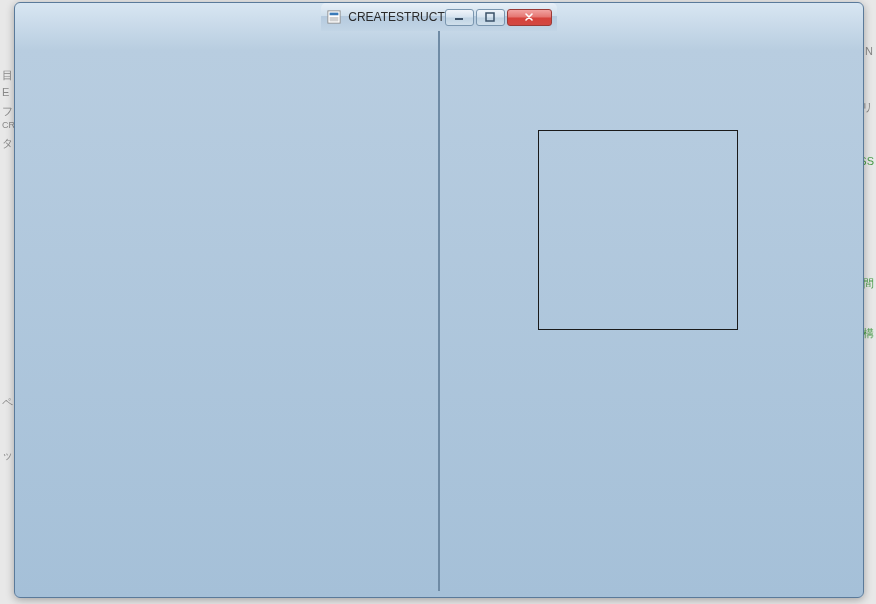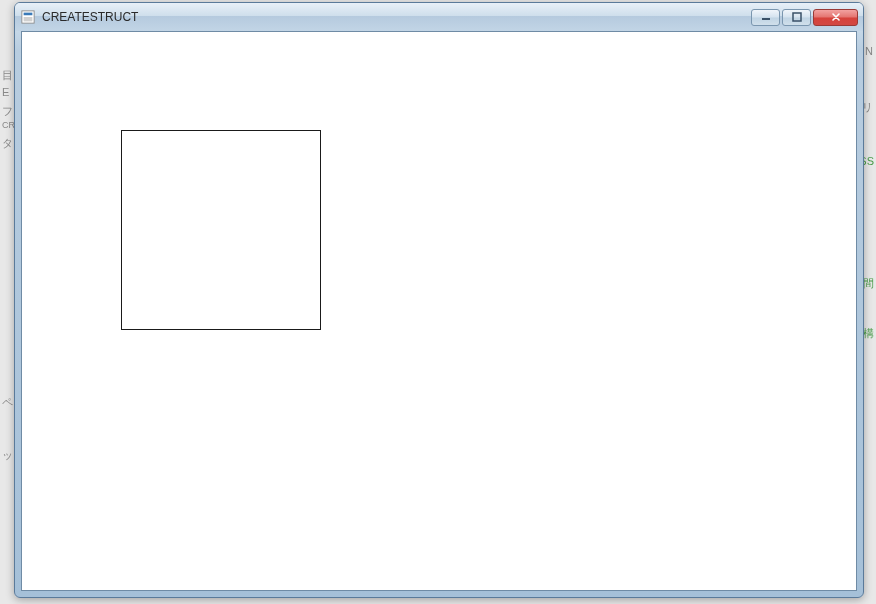--- a/index.html
+++ b/index.html
@@ -34,20 +34,21 @@
       top: 2px;
       left: 14px;
       width: 850px;
       height: 596px;
       background: linear-gradient(to bottom, #d8e6f2 0%, #b8cde0 8%, #a5c0d8 100%);
       border: 1px solid #5a7a9a;
       border-radius: 6px;
       box-shadow: 0 2px 8px rgba(0,0,0,0.3);
       display: flex;
       flex-direction: column;
+      align-items: center;
     }
     .titlebar {
       height: 28px;
       display: flex;
       align-items: center;
       padding: 0 5px;
       background: linear-gradient(to bottom, #e8f0f8 0%, #cfdfec 45%, #b5cade 46%, #c2d5e6 100%);
       border-top-left-radius: 5px;
       border-top-right-radius: 5px;
     }

